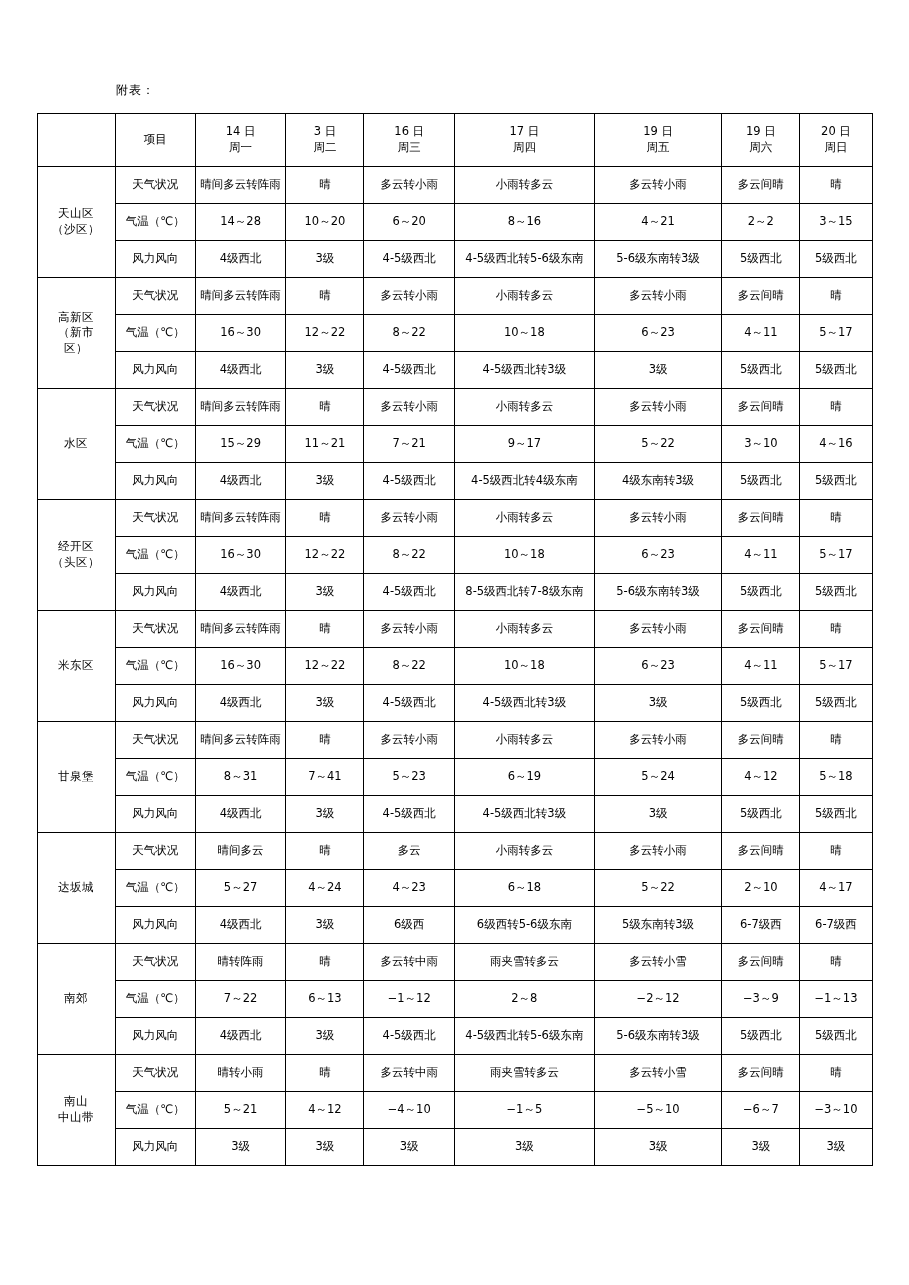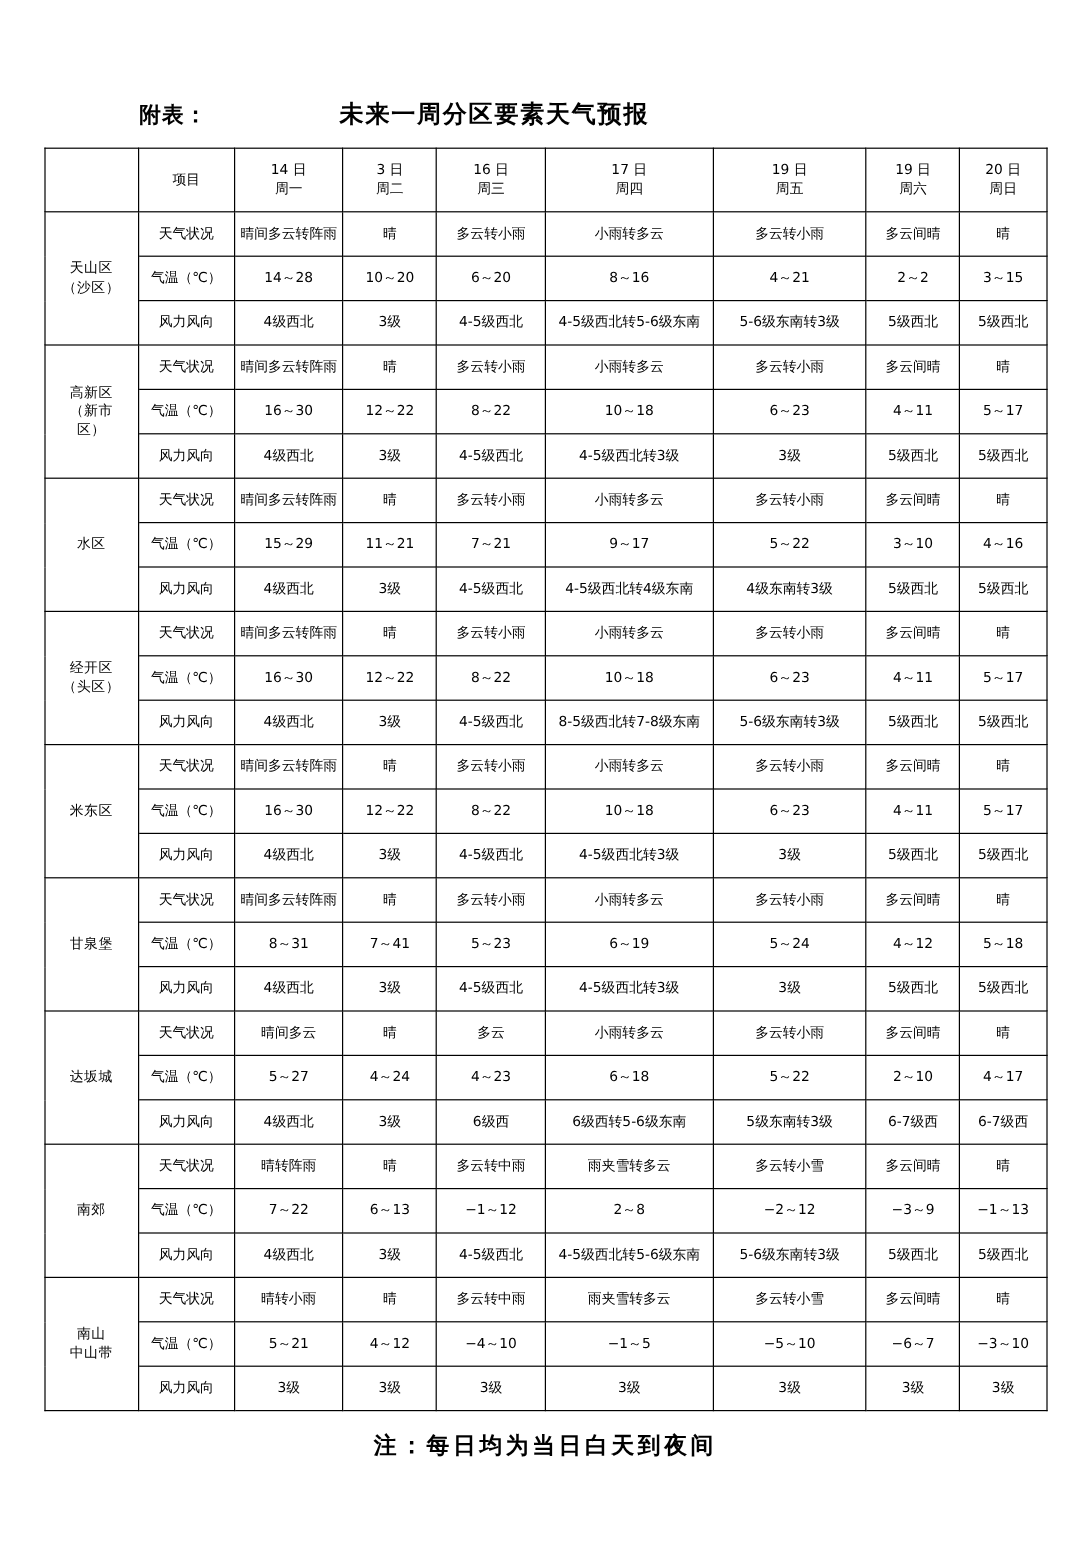--- a/index.html
+++ b/index.html
@@ -24,22 +24,22 @@
   }
   .title-row {
     display: flex;
     align-items: baseline;
     margin-top: 82px;
     margin-bottom: 14px;
     padding-left: 80px;
   }
   .title-prefix {
     font-family: "DejaVu Serif", "Liberation Serif", serif;
-    font-size: 18px;
-    font-weight: 700;
+    font-size: 12px;
+    font-weight: 400;
     letter-spacing: 1px;
     white-space: nowrap;
   }
   .title-main {
     font-family: "DejaVu Serif", "Liberation Serif", serif;
     font-size: 20px;
     font-weight: 700;
     letter-spacing: 1.5px;
     margin-left: 110px;
     white-space: nowrap;
@@ -100,21 +100,20 @@
     letter-spacing: 3px;
   }
 </style>
 </head>
 <body>
 
 <div class="page">
 
   <div class="title-row">
     <span class="title-prefix">附表：</span>
-    <span class="title-main">未来一周分区要素天气预报</span>
   </div>
 
   <table class="fc">
     <colgroup>
       <col class="hdr-corner">
       <col class="hdr-item">
       <col class="col-d14">
       <col class="col-d15">
       <col class="col-d16">
       <col class="col-d17">
@@ -432,15 +431,14 @@
           <td>3级</td>
           <td>3级</td>
           <td>3级</td>
           <td>3级</td>
           <td>3级</td>
           <td>3级</td>
         </tr>
       </tbody>
   </table>
 
-  <div class="note">注：每日均为当日白天到夜间</div>
 
 </div>
 
 </body></html>

